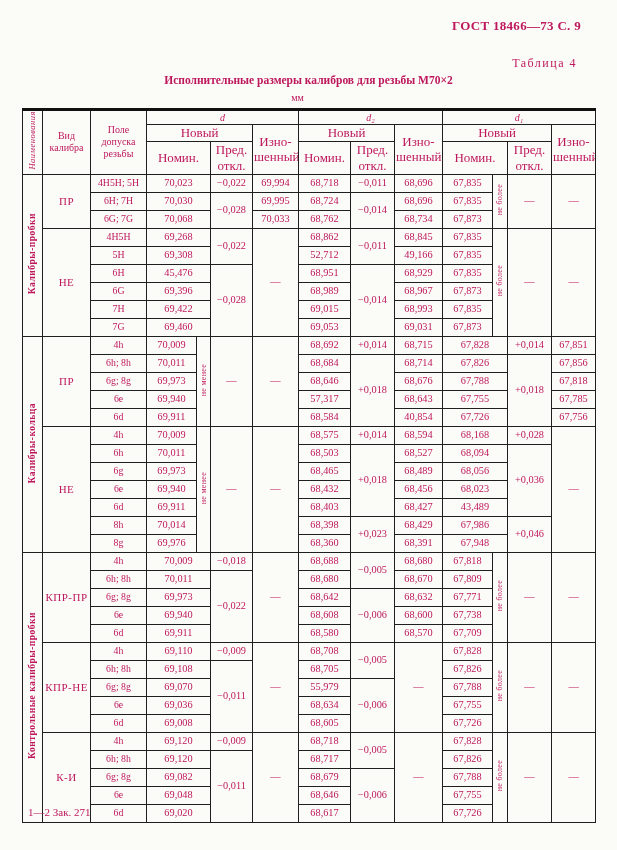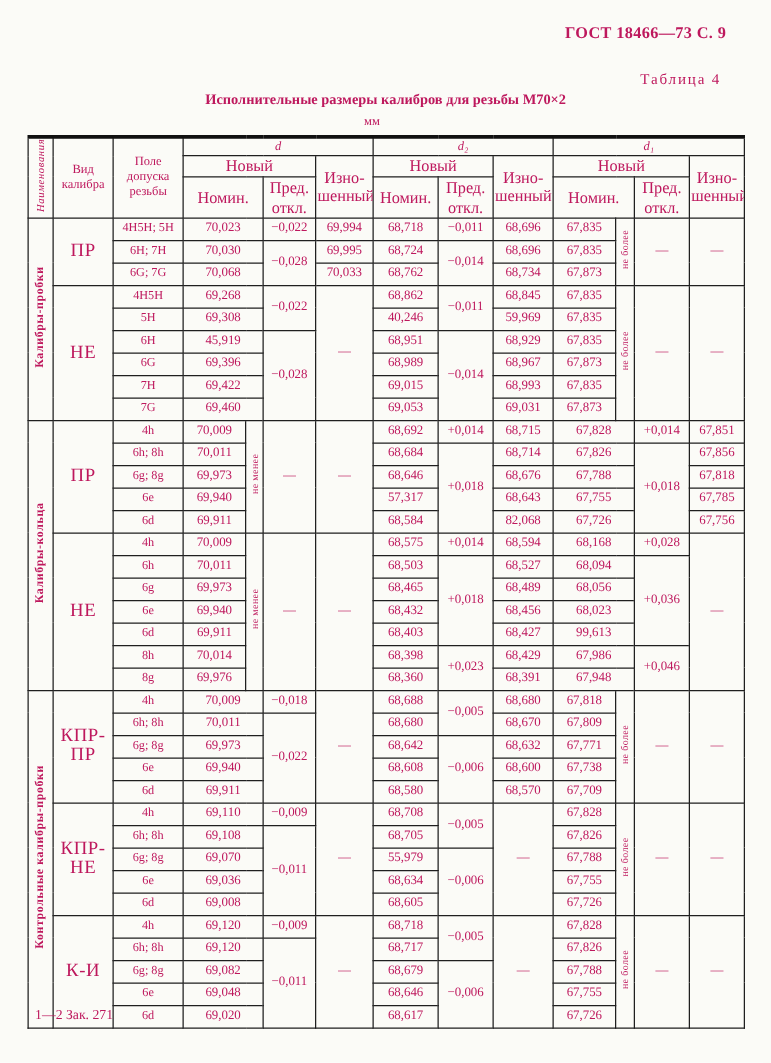--- a/index.html
+++ b/index.html
@@ -25,21 +25,21 @@
     text-align:center; vertical-align:middle;
     font-weight:normal; overflow:hidden;
   }
   .gost thead th { font-size:13px; line-height:1.2; }
   .gost thead tr.h1 th { height:13px; font-size:10px; font-style:italic; }
   .gost thead tr.h2 th { height:13px; font-style:normal; }
   .gost thead tr.h3 th { height:32px; }
   .gost thead th.worn-h { font-style:normal; }
   .gost tbody td { font-size:10.3px; height:17px; line-height:1; }
   .gost tbody td.tol { font-size:9.8px;margin-left:40px; }
-  .gost tbody td.gtype { font-size:15px; letter-spacing:0.5px; }
+  .gost tbody td.gtype { font-size:11px; letter-spacing:0.5px; }
   .vert { writing-mode:vertical-rl; transform:rotate(180deg); display:inline-block;
           white-space:nowrap; letter-spacing:0.5px; }
   th .vert { font-size:8.5px; }
   td.vlabel .vert { font-size:9.5px; font-weight:bold; }
   td.note .vert { font-size:8px; letter-spacing:0.3px; }
   td.vlabel, td.note { padding:0; }
 </style>
 </head>
 <body>
 
@@ -138,27 +138,27 @@
         <td rowspan="2">−0,011</td>
         <td>68,845</td>
         <td>67,835</td>
         <td class="note" rowspan="6"><span class="vert">не более</span></td>
         <td rowspan="6">—</td>
         <td rowspan="6">—</td>
       </tr>
       <tr>
         <td class="tol">5H</td>
         <td colspan="2">69,308</td>
-        <td>40,246</td>
-        <td>59,969</td>
+        <td>52,712</td>
+        <td>49,166</td>
         <td>67,835</td>
       </tr>
       <tr>
         <td class="tol">6H</td>
-        <td colspan="2">45,919</td>
+        <td colspan="2">45,476</td>
         <td rowspan="4">−0,028</td>
         <td>68,951</td>
         <td rowspan="4">−0,014</td>
         <td>68,929</td>
         <td>67,835</td>
       </tr>
       <tr>
         <td class="tol">6G</td>
         <td colspan="2">69,396</td>
         <td>68,989</td>
@@ -218,21 +218,21 @@
         <td>69,940</td>
         <td>57,317</td>
         <td>68,643</td>
         <td colspan="2">67,755</td>
         <td>67,785</td>
       </tr>
       <tr>
         <td class="tol">6d</td>
         <td>69,911</td>
         <td>68,584</td>
-        <td>82,068</td>
+        <td>40,854</td>
         <td colspan="2">67,726</td>
         <td>67,756</td>
       </tr>
 
       <tr>
         <td class="gtype" rowspan="7">НЕ</td>
         <td class="tol">4h</td>
         <td>70,009</td>
         <td class="note" rowspan="7"><span class="vert">не менее</span></td>
         <td rowspan="7">—</td>
@@ -265,21 +265,21 @@
         <td>69,940</td>
         <td>68,432</td>
         <td>68,456</td>
         <td colspan="2">68,023</td>
       </tr>
       <tr>
         <td class="tol">6d</td>
         <td>69,911</td>
         <td>68,403</td>
         <td>68,427</td>
-        <td colspan="2">99,613</td>
+        <td colspan="2">43,489</td>
       </tr>
       <tr>
         <td class="tol">8h</td>
         <td>70,014</td>
         <td>68,398</td>
         <td rowspan="2">+0,023</td>
         <td>68,429</td>
         <td colspan="2">67,986</td>
         <td rowspan="2">+0,046</td>
       </tr>

